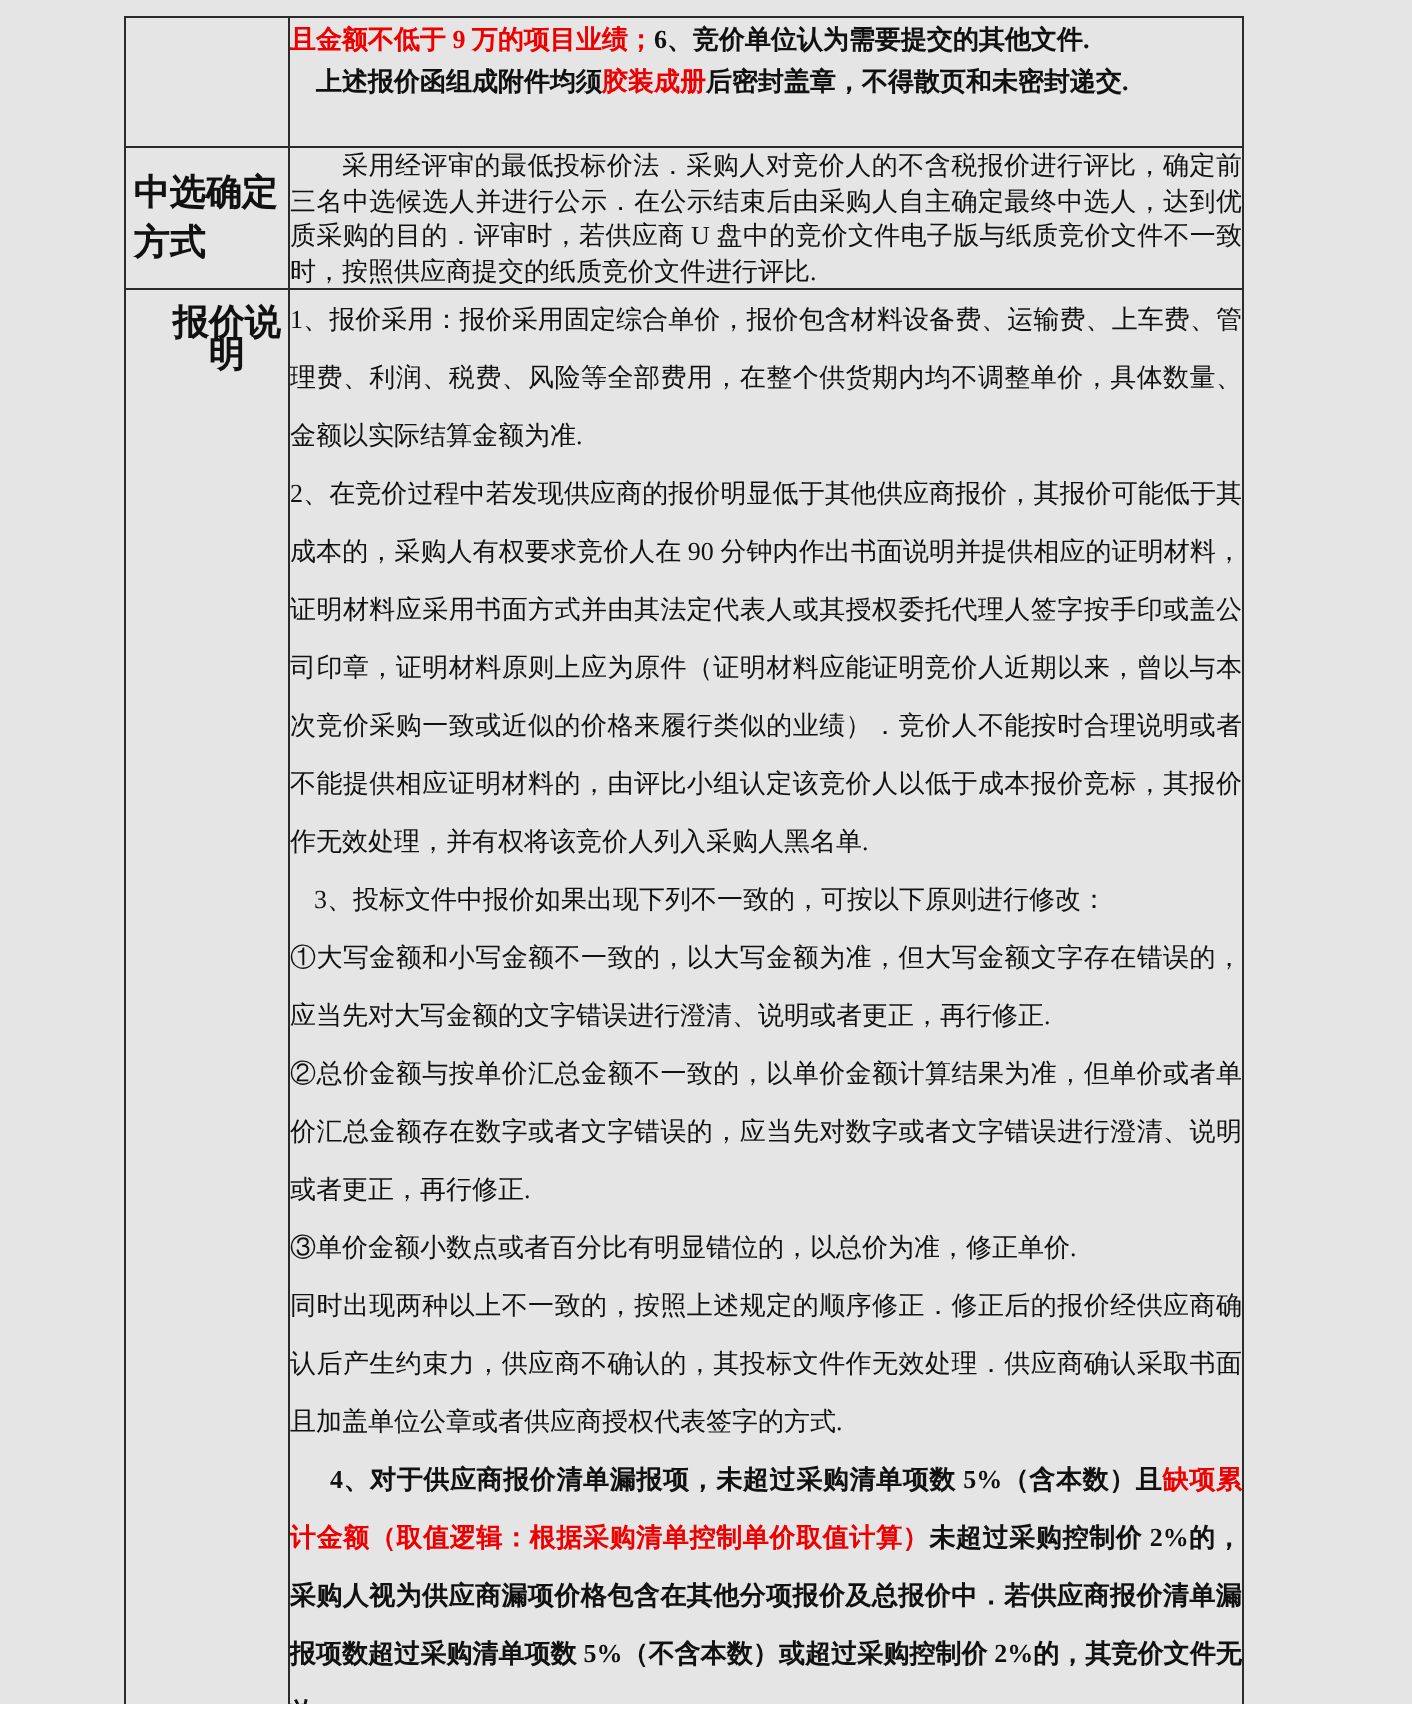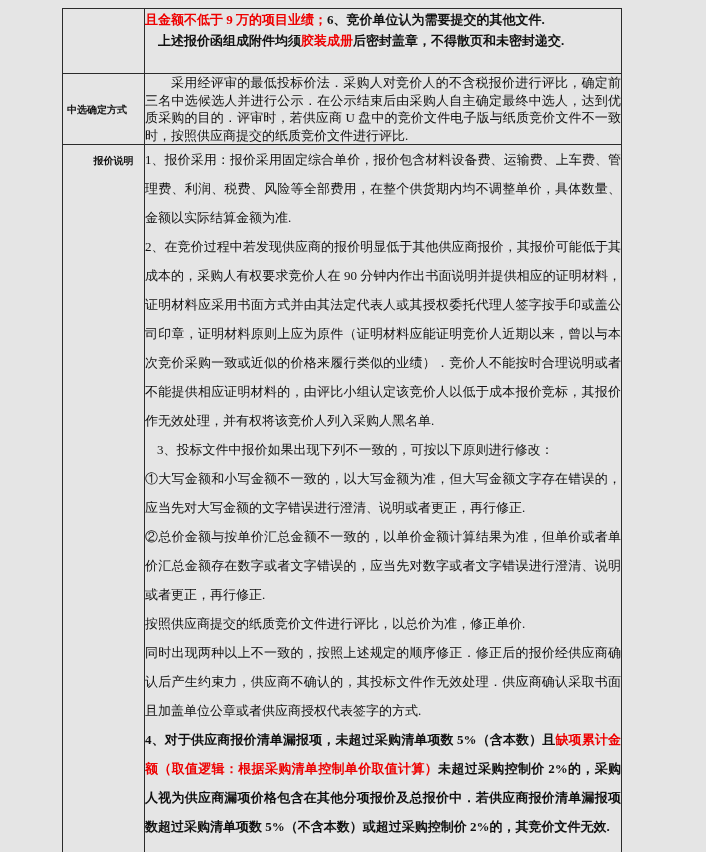--- a/index.html
+++ b/index.html
@@ -32,21 +32,21 @@
   }
   .col-head { width: 82px; }
   .col-body { width: 477px; }
 
   .row-0 { height: 65px; }
   .row-1 { height: 71px; }
   .row-2 { height: 711px; }
 
   .header-cell {
     font-weight: bold;
-    font-size: 10px;
+    font-size: 18px;
     color: #111111;
   }
   .row-0 .header-cell { }
   .row-1 .header-cell {
     vertical-align: middle;
     padding-left: 4px;
     line-height: 25px;
   }
   .row-2 .header-cell {
     text-align: center;
@@ -96,20 +96,20 @@
           </td>
         </tr>
         <tr class="row-2">
           <td class="header-cell">报价说明</td>
           <td class="content-cell">
             <p class="para indent-0"><span style="color: rgb(17, 17, 17);">1、报价采用：报价采用固定综合单价，报价包含材料设备费、运输费、上车费、管理费、利润、税费、风险等全部费用，在整个供货期内均不调整单价，具体数量、金额以实际结算金额为准.</span></p>
             <p class="para indent-0"><span style="color: rgb(17, 17, 17);">2、在竞价过程中若发现供应商的报价明显低于其他供应商报价，其报价可能低于其成本的，采购人有权要求竞价人在 90 分钟内作出书面说明并提供相应的证明材料，证明材料应采用书面方式并由其法定代表人或其授权委托代理人签字按手印或盖公司印章，证明材料原则上应为原件（证明材料应能证明竞价人近期以来，曾以与本次竞价采购一致或近似的价格来履行类似的业绩）．竞价人不能按时合理说明或者不能提供相应证明材料的，由评比小组认定该竞价人以低于成本报价竞标，其报价作无效处理，并有权将该竞价人列入采购人黑名单.</span></p>
             <p class="para indent-0"><span style="color: rgb(17, 17, 17); margin-left: 12px;">3、投标文件中报价如果出现下列不一致的，可按以下原则进行修改：</span></p>
             <p class="para indent-0"><span style="color: rgb(17, 17, 17);">①大写金额和小写金额不一致的，以大写金额为准，但大写金额文字存在错误的，应当先对大写金额的文字错误进行澄清、说明或者更正，再行修正.</span></p>
             <p class="para indent-0"><span style="color: rgb(17, 17, 17);">②总价金额与按单价汇总金额不一致的，以单价金额计算结果为准，但单价或者单价汇总金额存在数字或者文字错误的，应当先对数字或者文字错误进行澄清、说明或者更正，再行修正.</span></p>
-            <p class="para indent-0"><span style="color: rgb(17, 17, 17);">按照供应商提交的纸质竞价文件进行评比，以总价为准，修正单价.</span></p>
+            <p class="para indent-0"><span style="color: rgb(17, 17, 17);">③单价金额小数点或者百分比有明显错位的，以总价为准，修正单价.</span></p>
             <p class="para indent-0"><span style="color: rgb(17, 17, 17);">同时出现两种以上不一致的，按照上述规定的顺序修正．修正后的报价经供应商确认后产生约束力，供应商不确认的，其投标文件作无效处理．供应商确认采取书面且加盖单位公章或者供应商授权代表签字的方式.</span></p>
-            <p class="para indent-0 bold"><span style="color: rgb(17, 17, 17);">4、对于供应商报价清单漏报项，未超过采购清单项数 5%（含本数）且</span><span style="color: rgb(238, 0, 0);">缺项累计金额（取值逻辑：根据采购清单控制单价取值计算）</span><span style="color: rgb(17, 17, 17);">未超过采购控制价 2%的，采购人视为供应商漏项价格包含在其他分项报价及总报价中．若供应商报价清单漏报项数超过采购清单项数 5%（不含本数）或超过采购控制价 2%的，其竞价文件无效.</span></p>
+            <p class="para indent-0 bold"><span style="color: rgb(17, 17, 17); margin-left: 20px;">4、对于供应商报价清单漏报项，未超过采购清单项数 5%（含本数）且</span><span style="color: rgb(238, 0, 0);">缺项累计金额（取值逻辑：根据采购清单控制单价取值计算）</span><span style="color: rgb(17, 17, 17);">未超过采购控制价 2%的，采购人视为供应商漏项价格包含在其他分项报价及总报价中．若供应商报价清单漏报项数超过采购清单项数 5%（不含本数）或超过采购控制价 2%的，其竞价文件无效.</span></p>
           </td>
         </tr>
       </tbody>
   </table>
 </div>
 
 </body></html>

